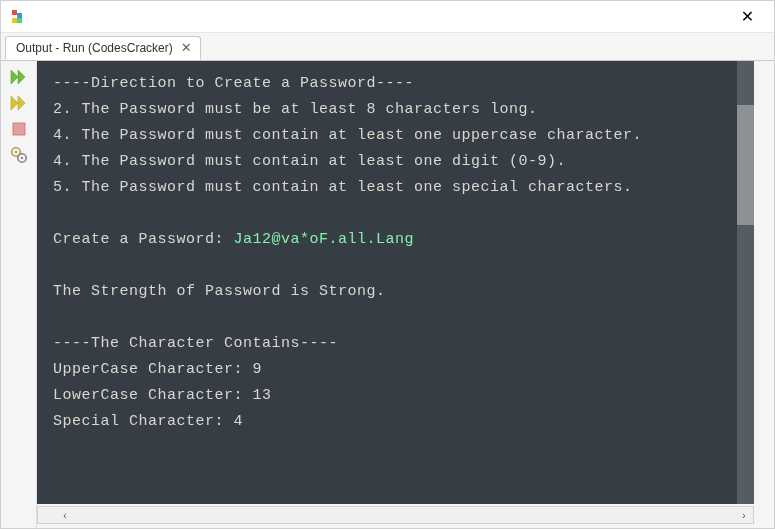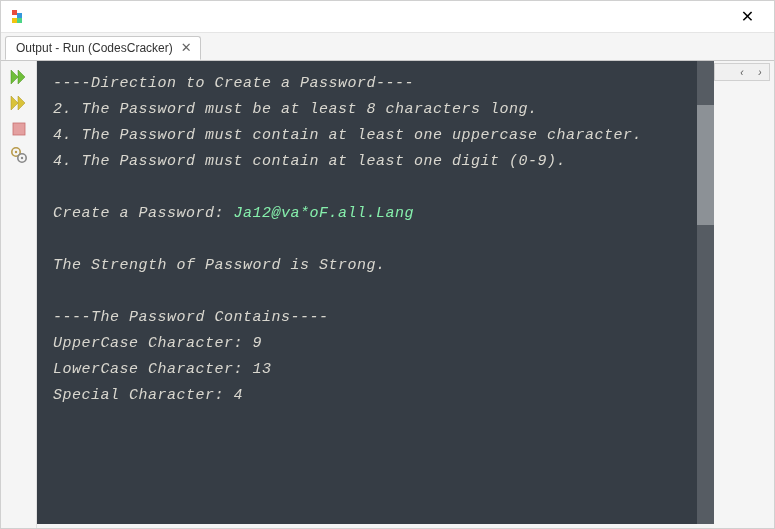--- a/index.html
+++ b/index.html
@@ -13,21 +13,21 @@
   
   .tabstrip { height: 28px; display: flex; align-items: center; background: #f5f5f5; border-bottom: 1px solid #c9c9c9; padding-left: 4px; }
   .tab { display: flex; align-items: center; height: 24px; background: #fff; border: 1px solid #c9c9c9; border-bottom: 1px solid #fff; border-radius: 3px 3px 0 0; padding: 0 6px 0 10px; position: relative; top: 1px; font-size: 12px; color: #333; gap: 6px; }
   .tab .tab-close { font-size: 13px; color: #666; cursor: pointer; padding: 0 2px; }
   
   .body-row { flex: 1; display: flex; overflow: hidden; background: #f5f5f5; }
   
   .gutter { width: 36px; display: flex; flex-direction: column; align-items: center; padding-top: 6px; gap: 6px; background: #f5f5f5; border-right: 1px solid #e0e0e0; }
   .gutter .tool { width: 22px; height: 20px; display: flex; align-items: center; justify-content: center; cursor: pointer; }
   
-  .console-wrap { flex: 1; display: flex; flex-direction: row; padding: 0 4px 4px 0; font-style: italic; }
+  .console-wrap { flex: 1; display: flex; flex-direction: column; padding: 0 20px 4px 0; }
   .console { flex: 1; position: relative; background: #363d45; color: #d9d7cf; font-family: "Consolas", "Courier New", monospace; font-size: 15px; line-height: 26px; padding: 10px 16px 14px 16px; overflow: hidden; letter-spacing: 0.5px; }
   .console .line { white-space: pre; }
   .hl { color: #86efac; }
   
   .vscroll { position: absolute; right: 0; top: 0; bottom: 0; width: 17px; background: #565c63; }
   .vscroll .vthumb { position: absolute; top: 44px; left: 0; right: 0; height: 120px; background: #8c9196; }
   
   .hscroll { height: 18px; display: flex; align-items: center; background: #f0f0f0; border: 1px solid #d0d0d0; margin-top: 2px; }
   .hscroll .arrow { width: 18px; height: 16px; display: flex; align-items: center; justify-content: center; color: #555; cursor: pointer; font-size: 10px; }
   .hscroll .track { flex: 1; height: 16px; background: #f0f0f0; }
@@ -88,26 +88,27 @@
         </svg>
       </div>
     </div>
 
     <div class="console-wrap">
       <div class="console" id="console">
           <div class="line">----Direction to Create a Password----</div>
           <div class="line">2. The Password must be at least 8 characters long.</div>
           <div class="line">4. The Password must contain at least one uppercase character.</div>
           <div class="line">4. The Password must contain at least one digit (0-9).</div>
+          <div class="line">5. The Password must contain at least one special characters.</div>
           <div class="line">&nbsp;</div>
           <div class="line"><span>Create a Password: </span><span class="hl">Ja12@va*oF.all.Lang</span></div>
           <div class="line">&nbsp;</div>
           <div class="line">The Strength of Password is Strong.</div>
           <div class="line">&nbsp;</div>
-          <div class="line">----The Password Contains----</div>
+          <div class="line">----The Character Contains----</div>
           <div class="line">UpperCase Character: 9</div>
           <div class="line">LowerCase Character: 13</div>
           <div class="line">Special Character: 4</div>
           <div class="vscroll">
             <div class="vthumb"></div>
           </div>
         </div>
       <div class="hscroll">
         <div class="spacer"></div>
         <div class="arrow">‹</div>

